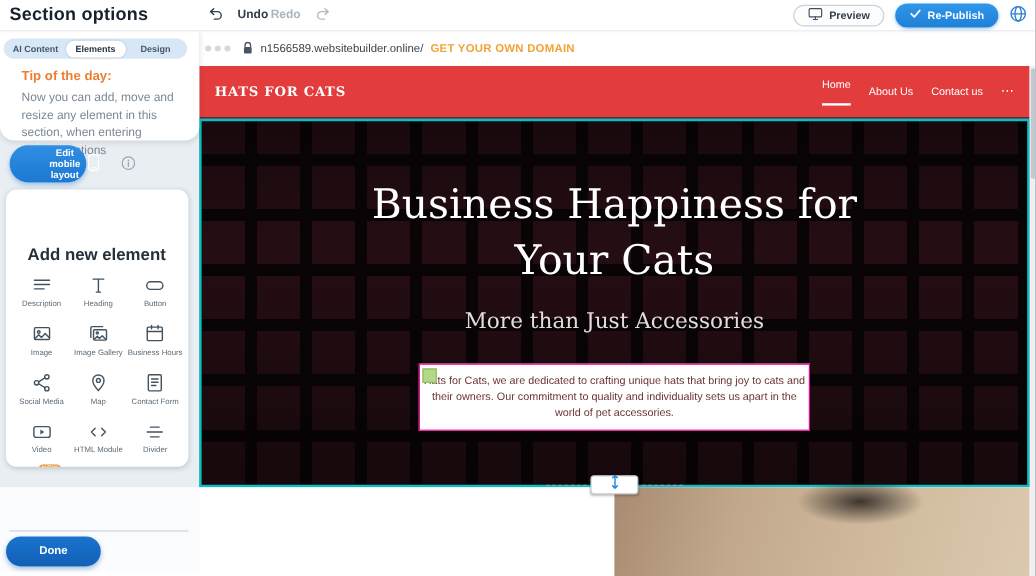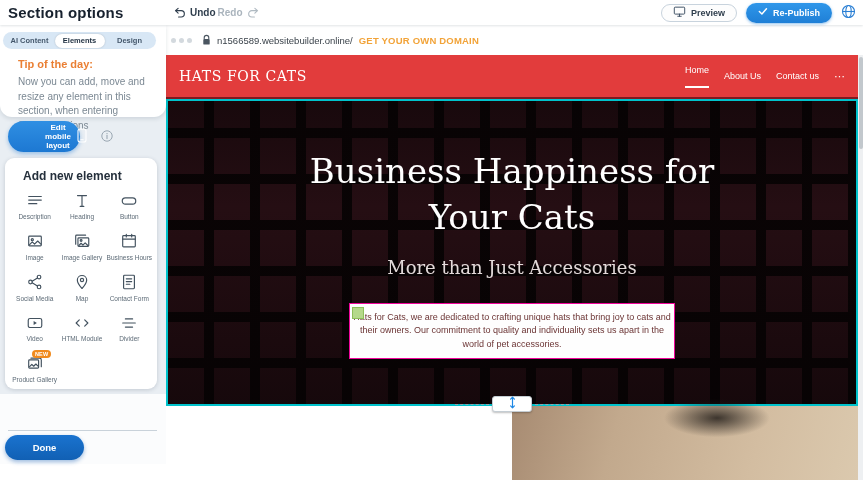--- a/index.html
+++ b/index.html
@@ -11,65 +11,65 @@
   button { border:none; background:none; font-family:inherit; cursor:pointer; padding:0; }
 
   
   .topbar {
     position:absolute; left:0; top:0; width:863px; height:25px; background:#fff;
     display:flex; align-items:center; z-index:40;
     box-shadow:0 1px 2px rgba(20,40,60,.12);
   }
   .page-title { font-size:15px; font-weight:700; color:#17212e; margin-left:8px; letter-spacing:.2px; }
   .history { position:absolute; left:172px; top:0; height:25px; display:flex; align-items:center; }
-  .undo-btn, .redo-btn { display:flex; align-items:center; gap:4px; font-size:10px; font-weight:600; }
+  .undo-btn, .redo-btn { display:flex; align-items:center; gap:12px; font-size:10px; font-weight:600; }
   .undo-btn { color:#2f3e4d; }
   .redo-btn { color:#aab4bd; margin-left:2px; }
   .topbar-right { margin-left:auto; display:flex; align-items:center; gap:9px; padding-right:7px; }
   .preview-btn {
     height:18px; padding:0 11px; border:1px solid #c8d3dd; border-radius:10px; background:#fdfdfd;
     display:flex; align-items:center; gap:5px; font-size:9px; color:#2f3e4d; font-weight:600;
   }
   .republish-btn {
     height:20px; padding:0 12px; border-radius:11px;
     background:linear-gradient(#2f97ea,#1f7fd6);
     display:flex; align-items:center; gap:5px; font-size:9px; color:#fff; font-weight:600;
     box-shadow:0 1px 3px rgba(30,130,220,.5);
   }
   .globe-btn { display:flex; align-items:center; }
 
   
-  .sidebar { position:absolute; left:0; top:25px; width:166px; bottom:16px; background:#e9eef3; z-index:30; }
+  .sidebar { position:absolute; left:0; top:25px; width:166px; bottom:4px; background:#e9eef3; z-index:30; }
   .sidebar-top {
     position:absolute; top:0; left:0; right:0; height:92px; background:#fff;
     border-radius:0 0 12px 12px; box-shadow:0 2px 4px rgba(20,40,60,.12);
   }
   .tabs { margin:7px 10px 0 3px; height:17px; background:#d8e7f5; border-radius:10px; display:flex; padding:1.5px; }
   .tab {
     flex:1; display:flex; align-items:center; justify-content:center;
     font-size:7.5px; color:#44576b; border-radius:9px; font-weight:600;
   }
   .tab.active { background:#fff; color:#1d2e3f; box-shadow:0 0 2px rgba(0,0,0,.2); }
   .tip { padding:9px 12px 0 18px; }
   .tip-title { font-size:11px; font-weight:700; color:#ea7f33; }
   .tip-body { margin-top:5px; font-size:10px; line-height:1.45; color:#7b8893; }
 
   .edit-mobile {
-    position:absolute; top:96px; left:8px; width:72px; height:31px; border-radius:16px;
+    position:absolute; top:96px; left:8px; width:64px; height:31px; border-radius:16px;
     background:linear-gradient(#2f8fe3,#1d78d2); color:#fff;
     display:flex; align-items:center; justify-content:center; gap:6px;
     font-size:8px; font-weight:600; box-shadow:0 2px 4px rgba(30,120,210,.4);padding-left:44px;
   }
   .info-dot { position:absolute; top:105px; left:101px; display:flex; }
 
   .add-card {
     position:absolute; top:133px; left:5px; right:9px; height:231px; background:#fff;
     border-radius:9px; box-shadow:0 1px 4px rgba(20,40,60,.18); overflow:hidden;
   }
-  .add-title { font-size:12px; font-weight:600; color:#25303c; padding:11px 0 1px 18px; }
+  .add-title { font-size:14px; font-weight:600; color:#25303c; padding:11px 0 1px 18px;margin-top:35px; }
   .el-grid { display:grid; grid-template-columns:repeat(3,1fr); row-gap:10px; padding:7px 4px 0 6px; }
   .el-item { position:relative; display:flex; flex-direction:column; align-items:center; gap:3px; }
   .el-icon { height:19px; display:flex; align-items:center; }
   .el-icon svg { stroke:#43525f; fill:none; stroke-width:1.3; stroke-linecap:round; stroke-linejoin:round; }
   .el-label { font-size:6.5px; color:#5c6a76; text-align:center; line-height:1.35; max-width:46px; }
   .new-badge {
     position:absolute; top:-4px; right:7px; background:#f08a1d; color:#fff;
     font-size:5.5px; font-weight:700; padding:1px 3px; border-radius:5px; letter-spacing:.2px;
   }
   .sidebar-bottom { position:absolute; left:0; right:0; bottom:0; height:70px; background:#fbfcfd; }
@@ -87,21 +87,21 @@
   }
   .dots { display:flex; gap:3px; margin-left:5px; }
   .dot { width:5px; height:5px; border-radius:50%; background:#d3d9de; }
   .lock-ic { margin-left:9px; display:flex; }
   .url-text { margin-left:5px; font-size:9.5px; color:#3b434b; }
   .domain-cta { margin-left:6px; font-size:9.5px; font-weight:700; color:#f2a338; letter-spacing:.2px; }
 
   
   .site { position:absolute; left:166px; top:55px; width:692px; height:425px; background:#fff; }
   .site-header { height:42px; background:#e23c3c; display:flex; align-items:center; padding:0 13px; }
-  .site-logo { font-family:"DejaVu Serif", serif; color:#fff; font-size:14px; font-weight:400; letter-spacing:.6px; }
+  .site-logo { font-family:"DejaVu Serif", serif; color:#fff; font-size:11px; font-weight:700; letter-spacing:.6px; }
   .site-nav { margin-left:auto; display:flex; align-items:center; gap:15px; }
   .nav-item { color:#fff; font-size:9px; }
   .nav-item.active { border-bottom:2px solid #fff; padding-bottom:11px; }
   .nav-more { color:#fff; font-size:11px; line-height:1; }
   .header-strip { height:2px; background:#7e1a20; }
 
   .hero {
     position:relative; height:307px; border:2px solid #00c2cb; text-align:center;
     background-color:#2b1016;
     background-image:

